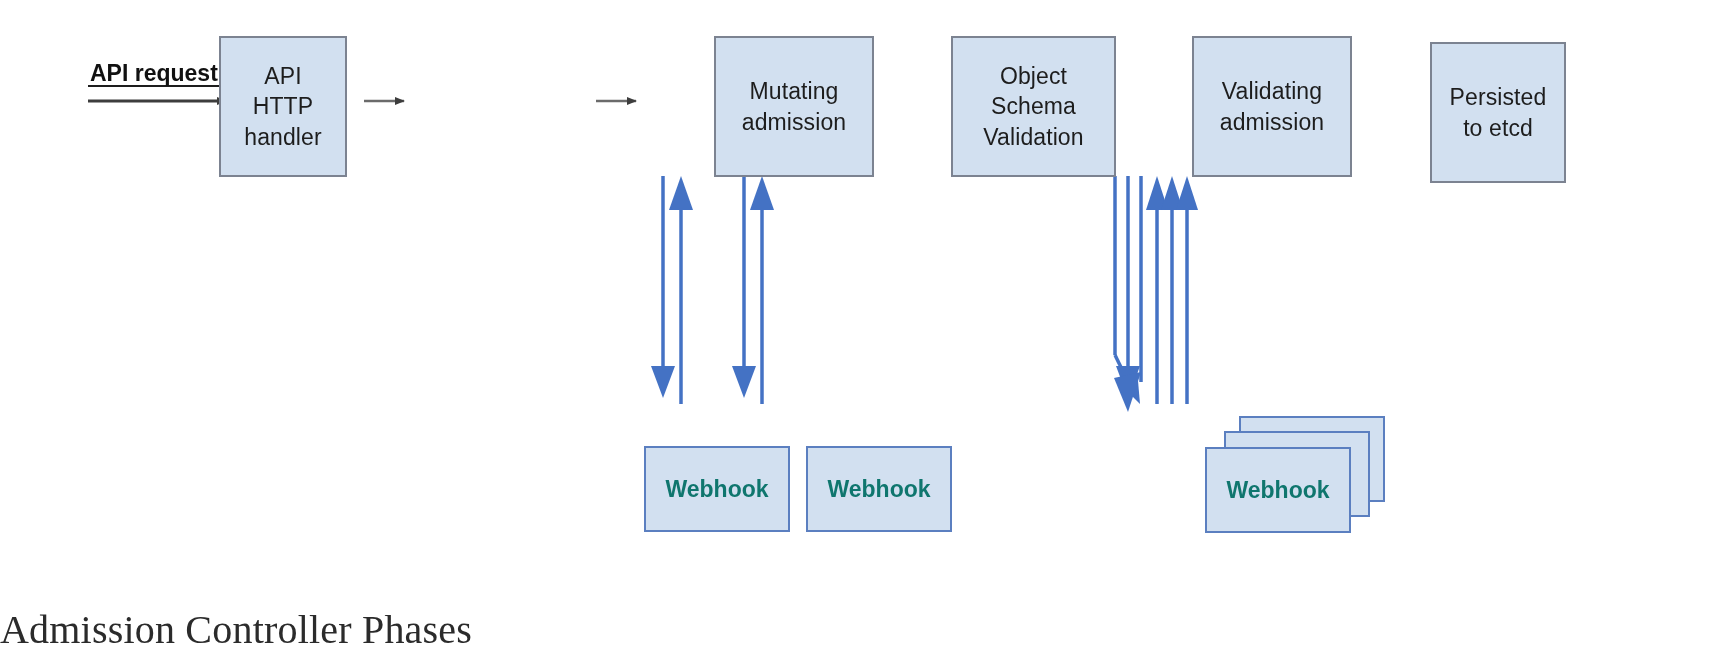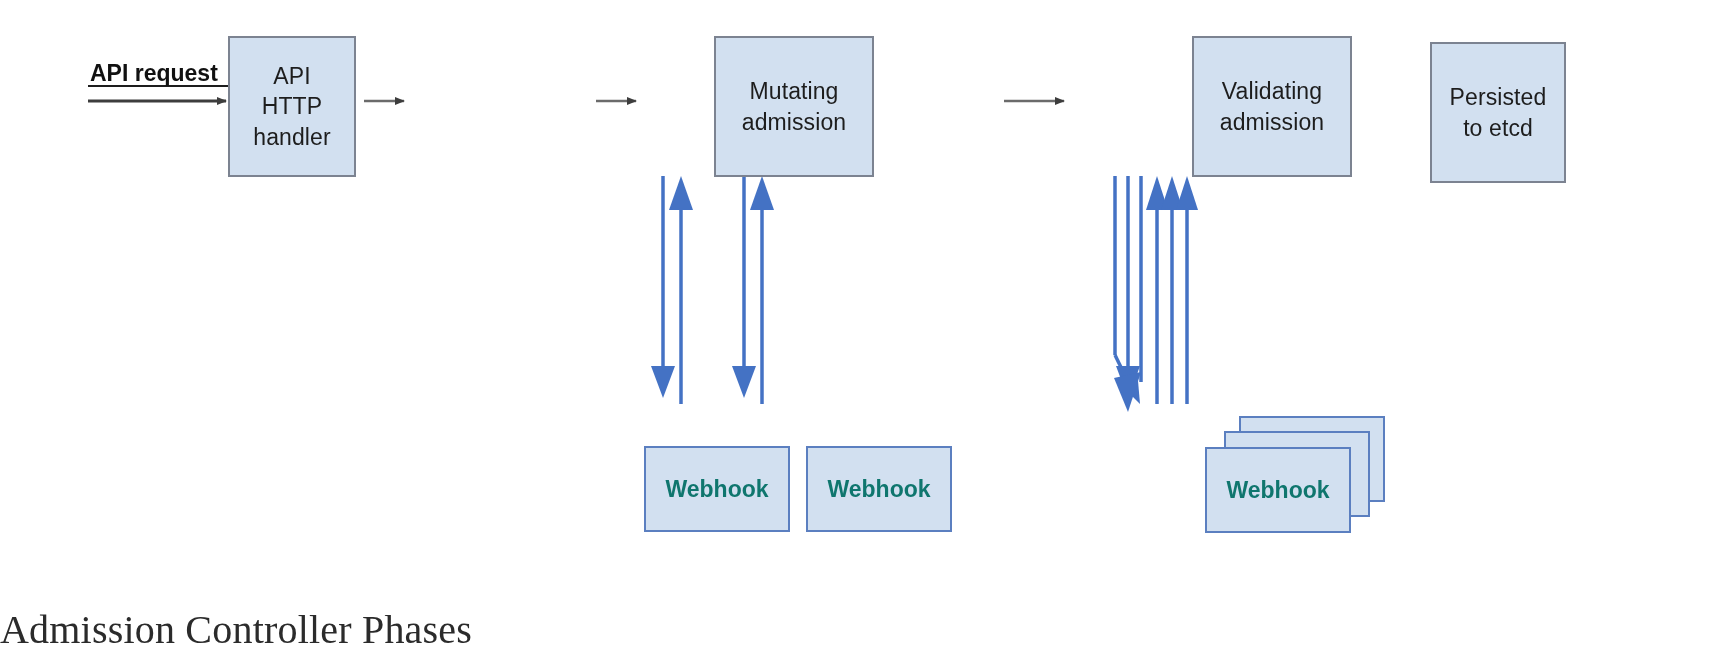--- a/index.html
+++ b/index.html
@@ -162,28 +162,31 @@
       <path d="M1187,176 L1176,210 L1198,210 z" fill="#4472c4"></path>
     </g>
 
     <g>
       <line x1="88" y1="86" x2="237" y2="86" stroke="#1d1d1d" stroke-width="2"></line>
     </g>
   </svg>
 
   <div class="api-request-label" style="left:90px; top:60px;">API request</div>
 
-  <div class="node-box" style="left:228px; top:36px; width:128px; height:141px;">API
+  <div class="node-box" style="left:219px; top:36px; width:128px; height:141px;">API
 HTTP
 handler</div>
 
 
   <div class="node-box" style="left:714px; top:36px; width:160px; height:141px;">Mutating
 admission</div>
 
+  <div class="node-box" style="left:951px; top:36px; width:165px; height:141px;">Object
+Schema
+Validation</div>
 
   <div class="node-box" style="left:1192px; top:36px; width:160px; height:141px;">Validating
 admission</div>
 
   <div class="node-box" style="left:1430px; top:42px; width:136px; height:141px;">Persisted
 to etcd</div>
 
   <div class="webhook-box" style="left:644px; top:446px; width:146px; height:86px;">Webhook</div>
 
   <div class="webhook-box" style="left:806px; top:446px; width:146px; height:86px;">Webhook</div>

